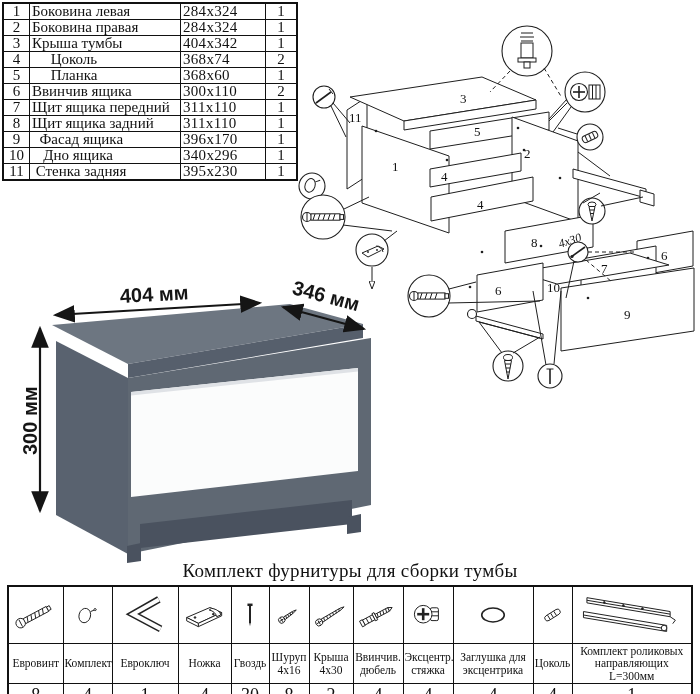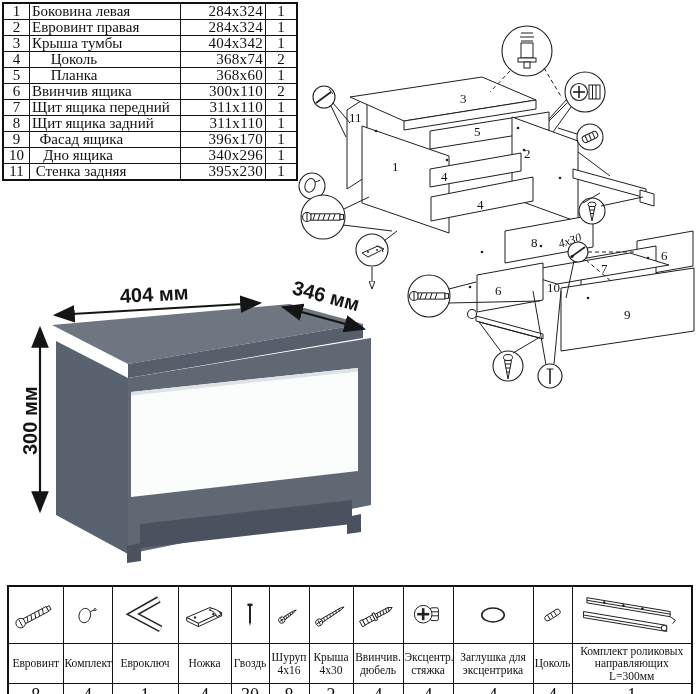--- a/index.html
+++ b/index.html
@@ -7,21 +7,21 @@
        font-family:"Liberation Serif",serif;color:#111;}
   .page{position:absolute;inset:0;background:#fff;}
 
   
   table.parts{position:absolute;left:2px;top:2px;border-collapse:collapse;
               border:2px solid #111;background:#fff;}
   table.parts td{border:1px solid #111;height:15px;padding:0 2px;
                  font-size:15px;line-height:15px;box-sizing:content-box;}
   td.c-num{width:21px;text-align:center;}
   td.c-name{width:146px;white-space:pre;margin-top:37px;}
-  td.c-size{width:80px;text-align:right;letter-spacing:.3px;}
+  td.c-size{width:80px;text-align:left;letter-spacing:.3px;}
   td.c-qty{width:26px;text-align:center;}
 
   
   svg.diagram{position:absolute;left:290px;top:0;}
   .diagram polygon,.diagram rect,.diagram path{fill:#fff;stroke:#1f1f1f;stroke-width:1;}
   .diagram line{stroke:#1f1f1f;stroke-width:1;fill:none;}
   .diagram circle.co{fill:#fff;stroke:#1f1f1f;stroke-width:1.1;}
   .diagram text{font:13px "Liberation Serif",serif;fill:#111;stroke:none;}
   .diagram text.sz{font:italic 12px "Liberation Serif",serif;}
   .diagram .dash{stroke-dasharray:4 3;}
@@ -54,21 +54,21 @@
   <table class="parts">
     <tbody>
       <tr>
           <td class="c-num">1</td>
           <td class="c-name">Боковина левая</td>
           <td class="c-size">284x324</td>
           <td class="c-qty">1</td>
         </tr>
       <tr>
           <td class="c-num">2</td>
-          <td class="c-name">Евровинт правая</td>
+          <td class="c-name">Боковина правая</td>
           <td class="c-size">284x324</td>
           <td class="c-qty">1</td>
         </tr>
       <tr>
           <td class="c-num">3</td>
           <td class="c-name">Крыша тумбы</td>
           <td class="c-size">404x342</td>
           <td class="c-qty">1</td>
         </tr>
       <tr>
@@ -341,20 +341,21 @@
     <g>
       <line class="dimline" x1="55" y1="315" x2="260" y2="303" marker-start="url(#dimS)" marker-end="url(#dimE)"></line>
       <text class="dim" x="120" y="301" transform="rotate(-3 157 297)">404 мм</text>
       <line class="dimline" x1="283" y1="307" x2="364" y2="329" marker-start="url(#dimS)" marker-end="url(#dimE)"></line>
       <text class="dim" x="290" y="303" transform="rotate(15 326 303)">346 мм</text>
       <line class="dimline" x1="40" y1="328" x2="40" y2="511" marker-start="url(#dimS)" marker-end="url(#dimE)"></line>
       <text class="dim" x="-455" y="37" transform="rotate(-90)">300 мм</text>
     </g>
   </svg>
 
+  <div class="kit-title">Комплект фурнитуры для сборки тумбы</div>
 
   <table class="hw">
     <colgroup>
       <col style="width:55px">
         <col style="width:49px">
         <col style="width:66px">
         <col style="width:53px">
       <col style="width:38px">
         <col style="width:40px">
         <col style="width:44px">

